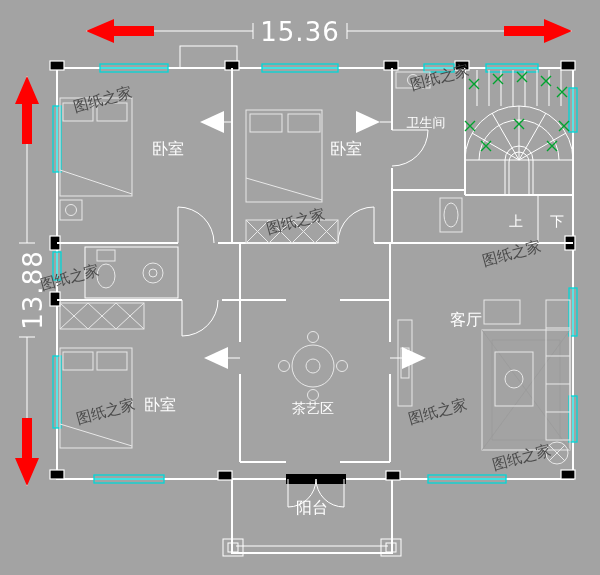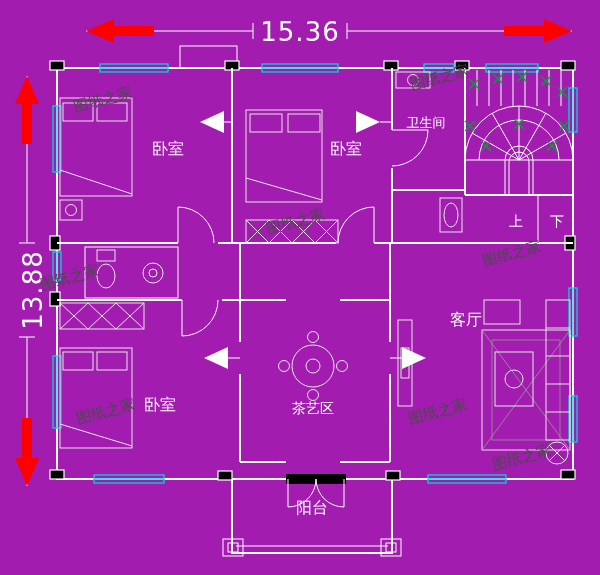--- a/index.html
+++ b/index.html
@@ -1,16 +1,16 @@
 <!DOCTYPE html>
 <html><head>
 <meta charset="utf-8">
 <style>
   html,body { margin:0; padding:0; background:#000; }
-  .canvas { position:relative; width:600px; height:575px; background:#a21caf; overflow:hidden; }
+  .canvas { position:relative; width:600px; height:575px; background:#a3a3a3; overflow:hidden; }
   svg { position:absolute; inset:0; }
   .wall  { stroke:#ffffff; stroke-width:2; fill:none; }
   .thin  { stroke:#ffffff; stroke-width:1; fill:none; }
   .furn  { stroke:#e8e8e8; stroke-width:1; fill:none; }
   .rugln { stroke:#9a9a9a; stroke-width:0.8; fill:none; }
   .win   { stroke:#00d8d8; stroke-width:1.3; fill:none; }
   .pier  { fill:#000000; stroke:#ffffff; stroke-width:1.2; }
   .red   { fill:#ff0000; stroke:none; }
   .green { stroke:#00a32e; stroke-width:1.4; fill:none; }
   .mask  { fill:#000000; stroke:none; }

